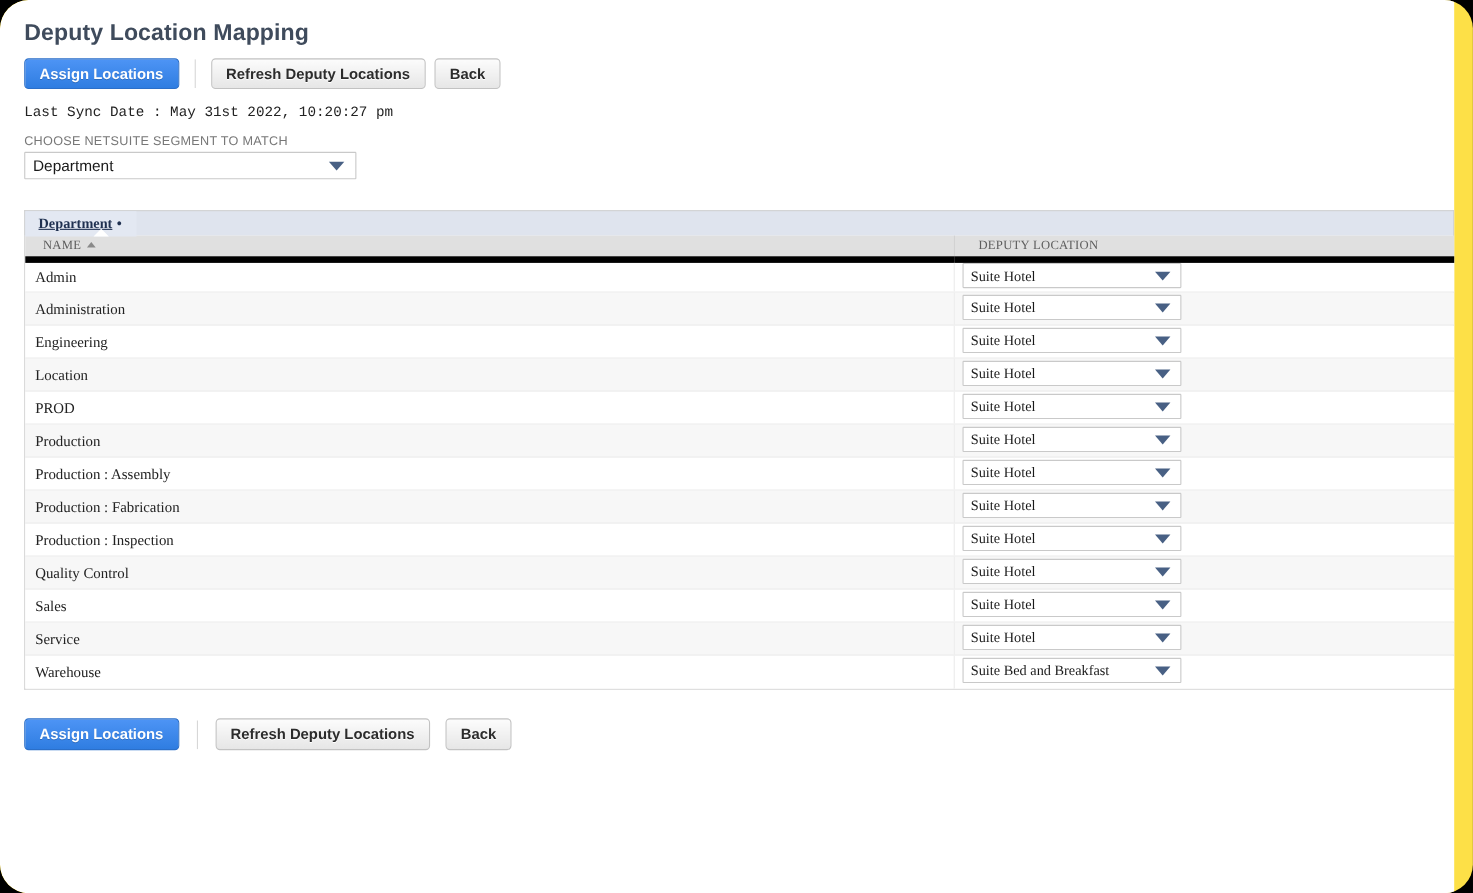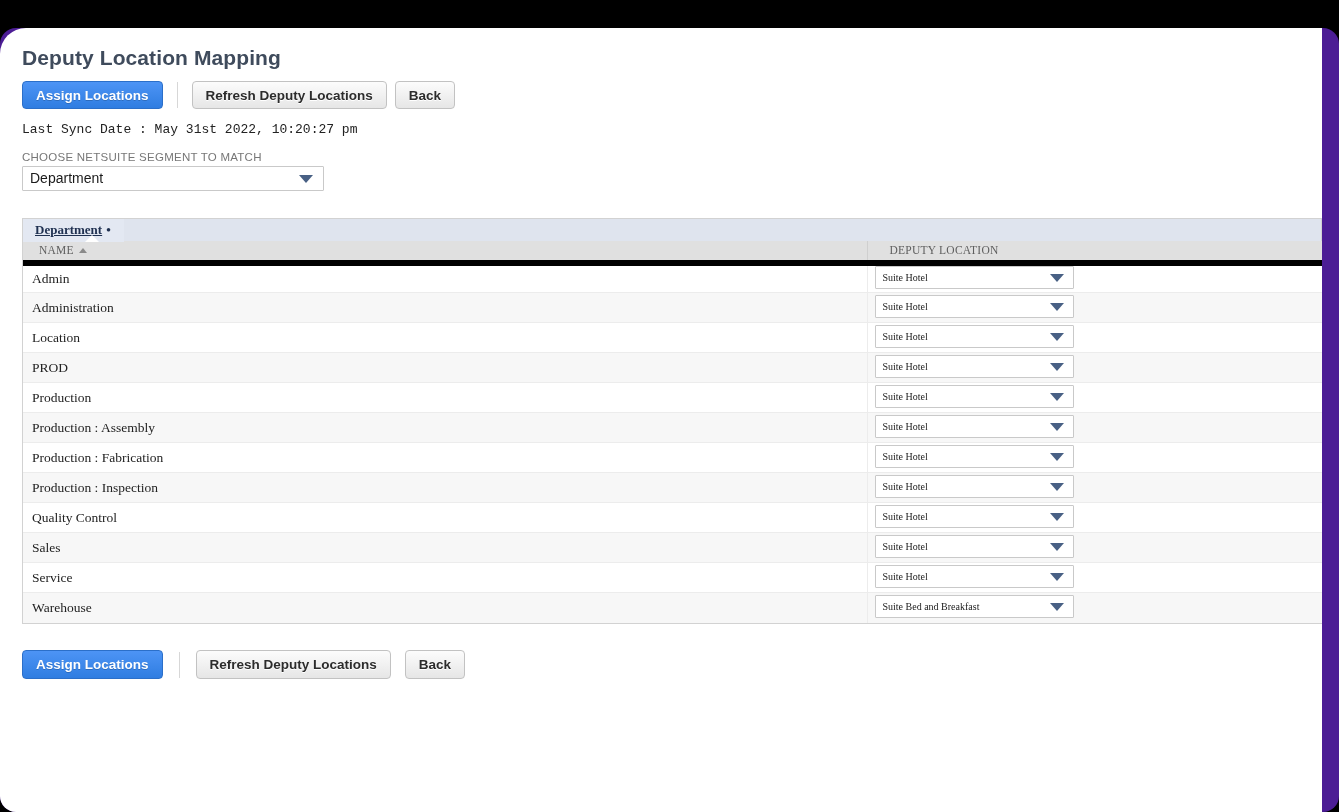--- a/index.html
+++ b/index.html
@@ -7,24 +7,23 @@
   html, body {
     margin: 0; padding: 0;
     width: 1339px; height: 812px;
     background: #000000;
     font-family: "Liberation Sans", sans-serif;
     overflow: hidden;
   }
   .screen {
     position: absolute;
     inset: 0;
-    background: #4c1d95;
-    border-radius: 16px;
+    background: #fde047;
+    border-radius: 26px;
     overflow: hidden;
-    margin-top: 28px;
   }
   .page-card {
     position: absolute;
     left: 0; top: 0;
     width: 1322px;
     height: 812px;
     background: #ffffff;
     border-radius: 26px 0 0 26px;
     overflow: hidden;
   }
@@ -95,21 +94,21 @@
     position: relative;
     display: inline-block;
     background: #ffffff;
     border: 1px solid #c9c9c9;
     border-radius: 1px;
     height: 23px;
     cursor: pointer;
   }
   .sel .sel-text {
     display: block;
-    font-size: 10px;
+    font-size: 13px;
     color: #1a1a1a;
     line-height: 21px;
     padding: 0 30px 0 7px;
     white-space: nowrap;
     overflow: hidden;
     text-overflow: ellipsis;
   }
   .sel .caret {
     position: absolute;
     right: 9px;
@@ -267,20 +266,24 @@
         <tbody id="grid-body">
             <tr>
               <td class="cell-name">Admin</td>
               <td class="cell-loc"><div class="sel"><span class="sel-text">Suite Hotel</span><span class="caret"></span></div></td>
             </tr>
             <tr>
               <td class="cell-name">Administration</td>
               <td class="cell-loc"><div class="sel"><span class="sel-text">Suite Hotel</span><span class="caret"></span></div></td>
             </tr>
             <tr>
+              <td class="cell-name">Engineering</td>
+              <td class="cell-loc"><div class="sel"><span class="sel-text">Suite Hotel</span><span class="caret"></span></div></td>
+            </tr>
+            <tr>
               <td class="cell-name">Location</td>
               <td class="cell-loc"><div class="sel"><span class="sel-text">Suite Hotel</span><span class="caret"></span></div></td>
             </tr>
             <tr>
               <td class="cell-name">PROD</td>
               <td class="cell-loc"><div class="sel"><span class="sel-text">Suite Hotel</span><span class="caret"></span></div></td>
             </tr>
             <tr>
               <td class="cell-name">Production</td>
               <td class="cell-loc"><div class="sel"><span class="sel-text">Suite Hotel</span><span class="caret"></span></div></td>

